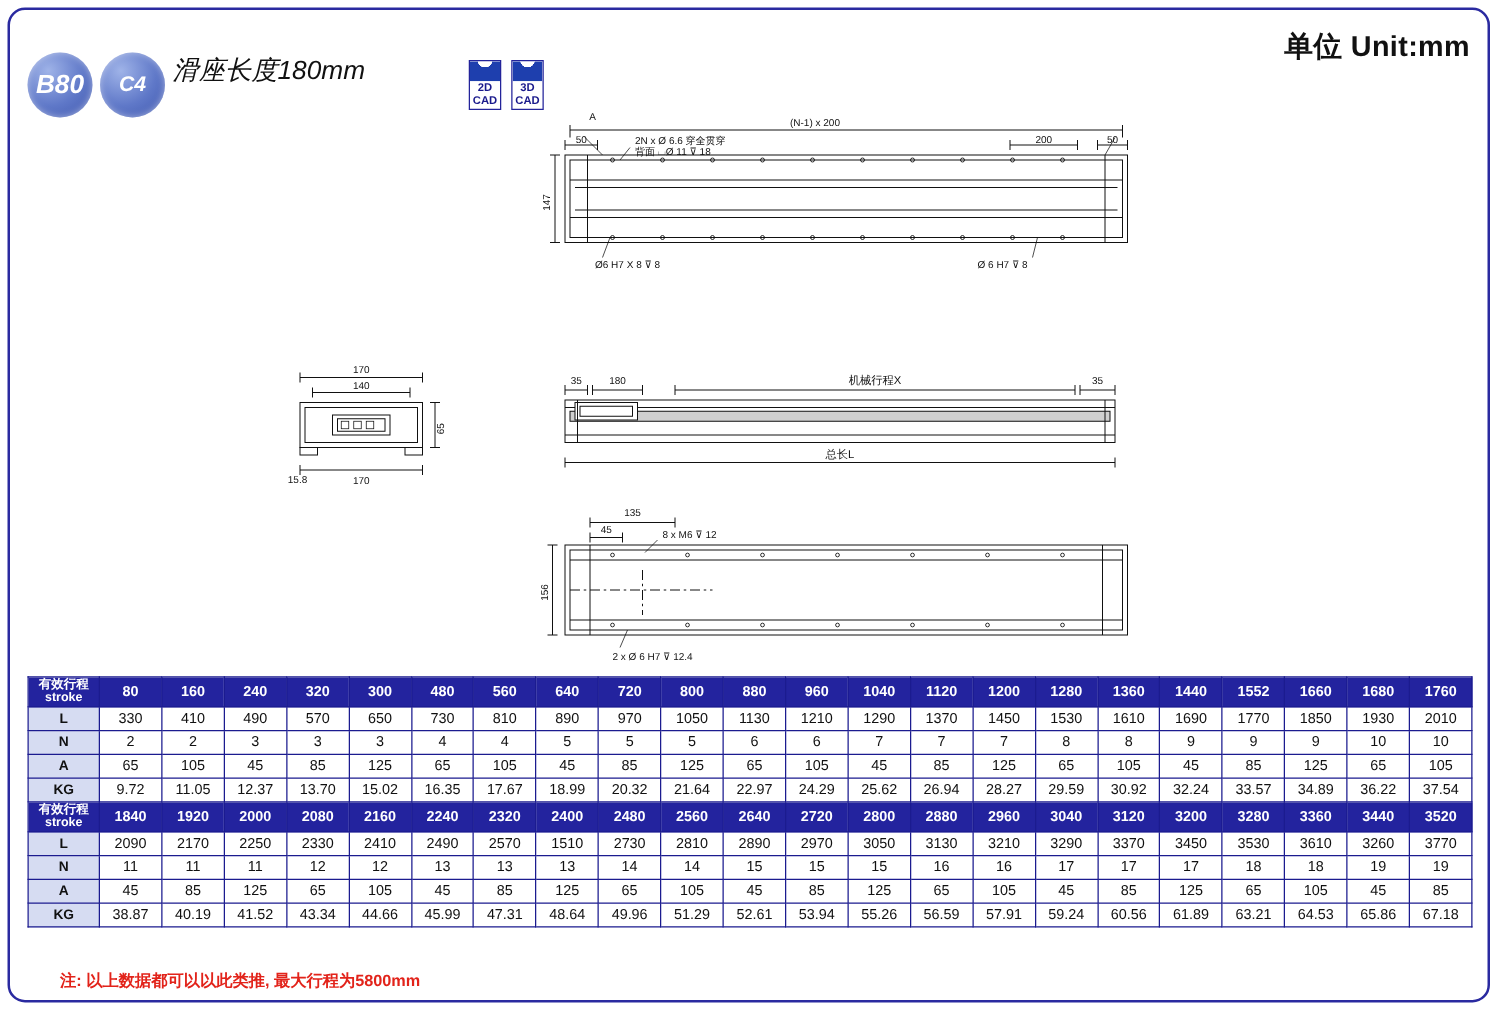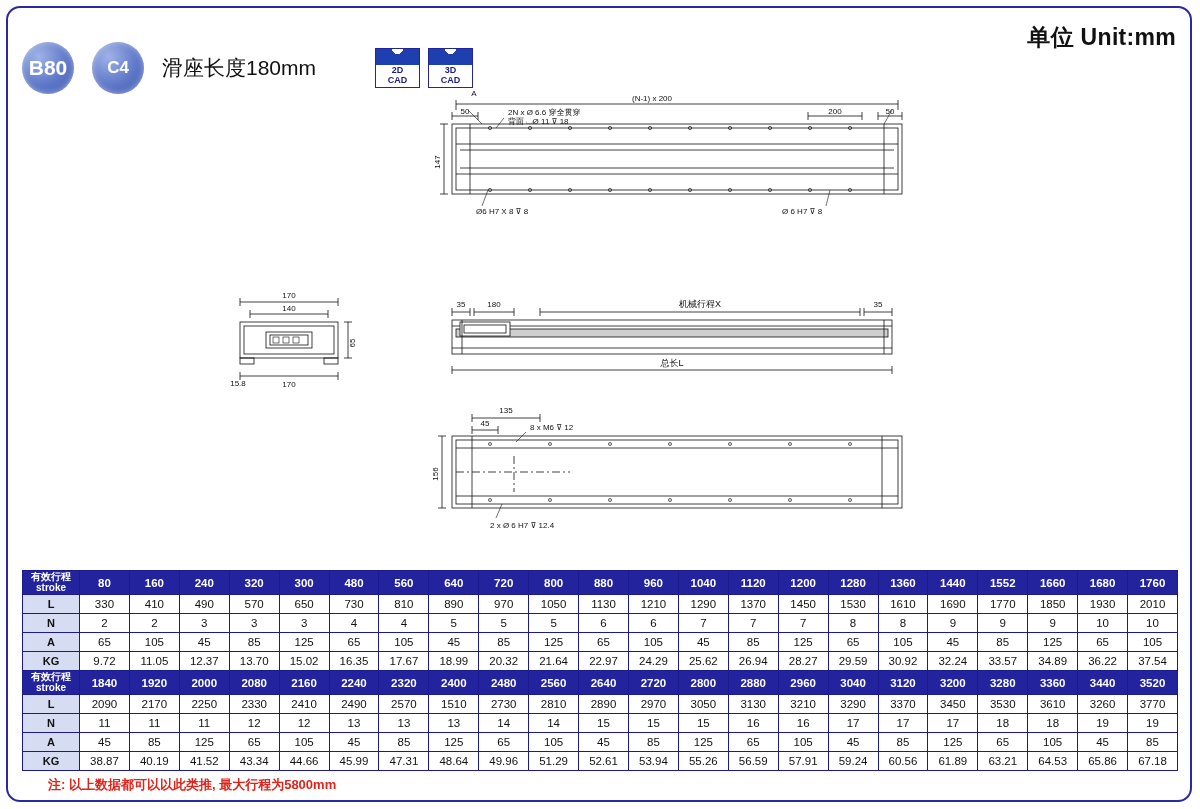--- a/index.html
+++ b/index.html
@@ -18,54 +18,54 @@
     position:absolute;left:6px;top:6px;width:1186px;height:796px;
     border:2px solid #2a2aa0;border-radius:14px;
     box-sizing:border-box;
   }
   
   .unit{
     position:absolute;right:24px;top:22px;
     font-size:23px;font-weight:bold;color:#111;letter-spacing:.3px;
   }
   .badges{
-    position:absolute;left:22px;top:42px;display:flex;align-items:center;gap:18px;
+    position:absolute;left:22px;top:42px;display:flex;align-items:flex-start;gap:6px;font-style:italic;
   }
   .circle{
     width:52px;height:52px;border-radius:50%;
     display:flex;align-items:center;justify-content:center;
     color:#fff;font-size:21px;font-weight:bold;
     background:radial-gradient(circle at 32% 28%, #9fb3e8 0%, #5f78c8 55%, #3f57ae 100%);
     box-shadow:inset 0 0 6px rgba(255,255,255,.5);
   }
   .circle.small{font-size:17px;}
   .title-text{
     margin-left:0;font-size:21px;color:#111;font-weight:500;
     white-space:nowrap;
   }
   .cadbtns{position:absolute;left:375px;top:48px;display:flex;gap:8px;}
   .cadbtn{
-    width:45px;height:40px;border:1px solid #23239a;background:#fff;
+    width:26px;height:40px;border:1px solid #23239a;background:#fff;
     display:flex;flex-direction:column;align-items:center;justify-content:flex-end;
     font-size:9px;font-weight:bold;color:#1a1a8c;line-height:1.05;padding-bottom:2px;
     box-sizing:border-box;
   }
   .cadbtn .glyph{
     width:100%;height:17px;background:#1e3fae;
     -webkit-mask:radial-gradient(circle 6px at 50% -1px, transparent 98%, #000 100%);
             mask:radial-gradient(circle 6px at 50% -1px, transparent 98%, #000 100%);
     margin-bottom:1px;
   }
   
   .draw{position:absolute;}
   .dim{font-family:"Liberation Sans", sans-serif;font-size:8px;fill:#111;}
   .dimcn{font-size:9px;fill:#111;}
   
   .tbl{
-    position:absolute;left:22px;top:570px;width:1156px;
+    position:absolute;left:22px;top:541px;width:1156px;
     border-collapse:collapse;
     font-size:11.5px;
   }
   .tbl td,.tbl th{
     border:1px solid #1b1b8f;
     text-align:center;
     padding:1px 0;
     height:16px;
     color:#111;
     font-weight:bold;

